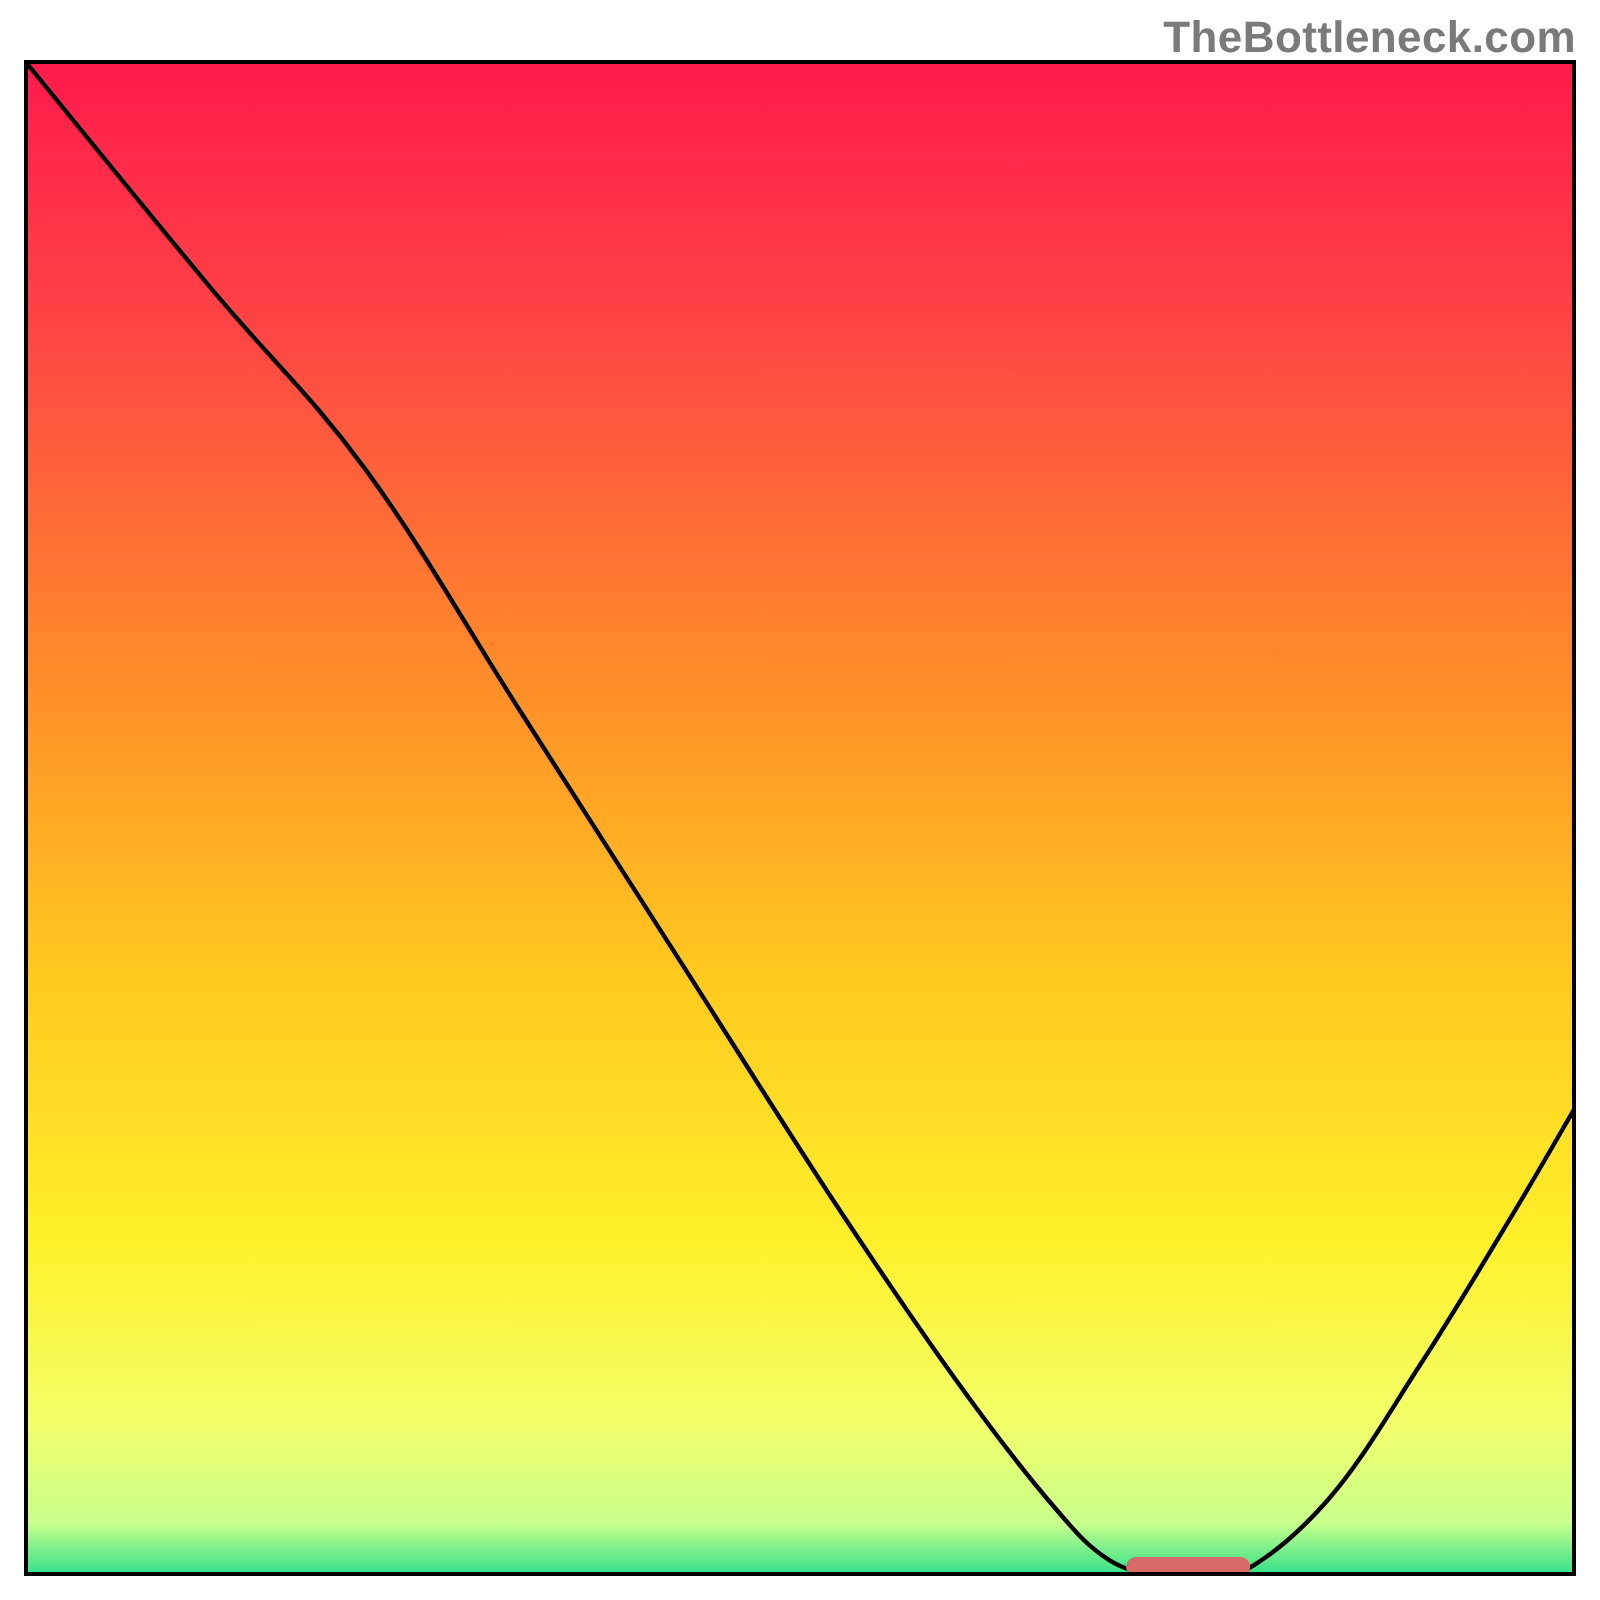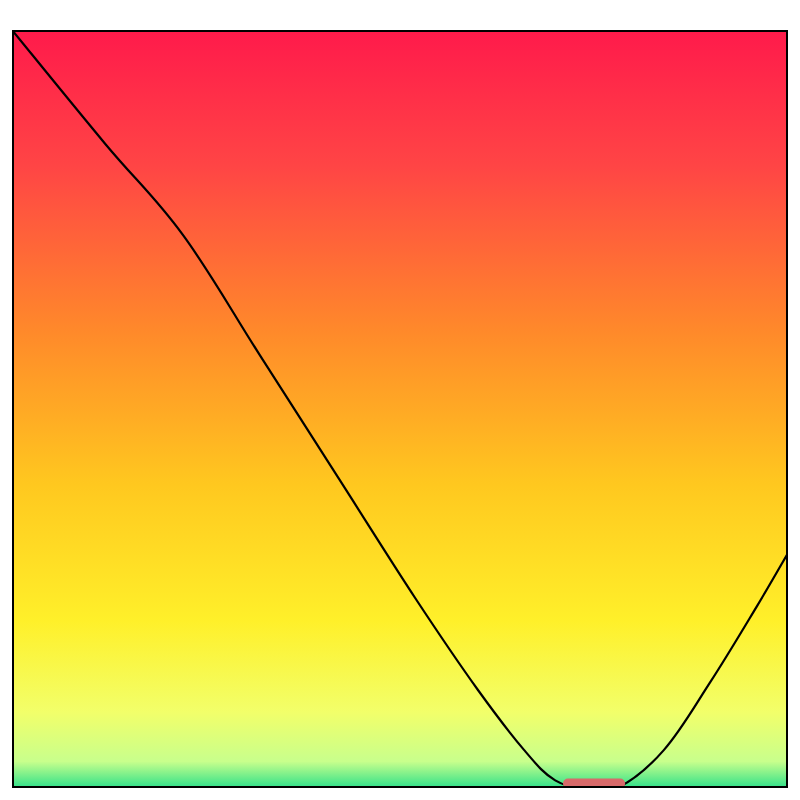--- a/index.html
+++ b/index.html
@@ -39,20 +39,21 @@
     left: 12px;
     top: 30px;
     width: 776px;
     height: 758px;
   }
 </style>
 </head>
 <body>
 
 <div class="frame">
+  <div class="watermark">TheBottleneck.com</div>
 
   <svg class="plot" viewBox="0 0 776 758" preserveAspectRatio="none">
     <defs>
       <linearGradient id="bg-grad" x1="0" y1="0" x2="0" y2="1">
 
       <stop offset="0.00%" stop-color="#ff1a4b"></stop>
           <stop offset="18.00%" stop-color="#ff4545"></stop>
           <stop offset="40.00%" stop-color="#ff8a2a"></stop>
           <stop offset="60.00%" stop-color="#ffc81f"></stop>
           <stop offset="78.00%" stop-color="#fff02a"></stop>

